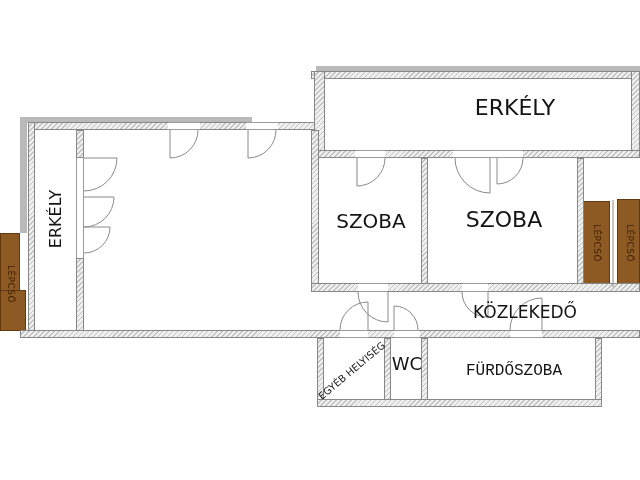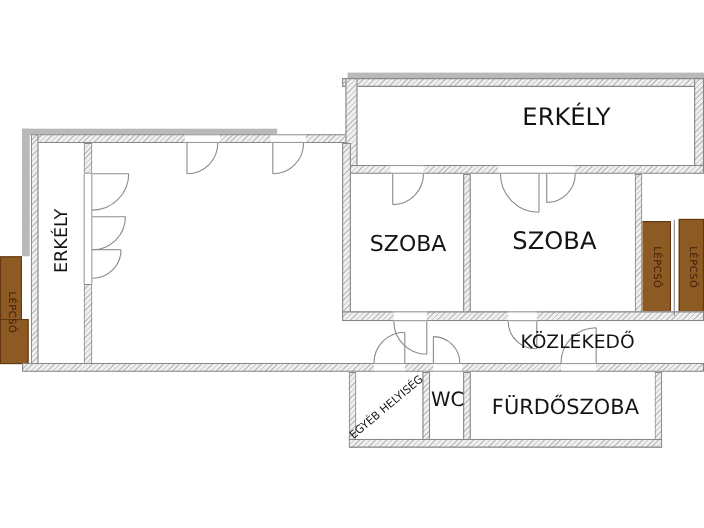--- a/index.html
+++ b/index.html
@@ -104,18 +104,18 @@
     <path d="M 613 200 V 287"></path>
   </svg>
 
   <span class="label rot-ccw" style="left:56px;top:219px;font-size:16px;">ERKÉLY</span>
   <span class="label" style="left:515px;top:108px;font-size:22px;">ERKÉLY</span>
   <span class="label" style="left:371px;top:221px;font-size:20px;">SZOBA</span>
   <span class="label" style="left:504px;top:220px;font-size:22px;">SZOBA</span>
   <span class="label" style="left:497px;top:312px;font-size:17px;margin-left:28px;">KÖZLEKEDŐ</span>
   <span class="label rot-diag" style="left:352px;top:371px;font-size:10px;">EGYÉB HELYISÉG</span>
   <span class="label" style="left:407px;top:364px;font-size:18px;">WC</span>
-  <span class="label" style="left:514px;top:371px;font-size:19px;">FÜRDŐSZOBA</span>
+  <span class="label" style="left:514px;top:371px;font-size:16px;font-family:Liberation Mono, monospace;">FÜRDŐSZOBA</span>
   <span class="label rot-cw stairs-label" style="left:10px;top:284px;">LÉPCSŐ</span>
   <span class="label rot-cw stairs-label" style="left:596px;top:243px;">LÉPCSŐ</span>
   <span class="label rot-cw stairs-label" style="left:629px;top:243px;">LÉPCSŐ</span>
 
 </div>
 
 </body></html>

